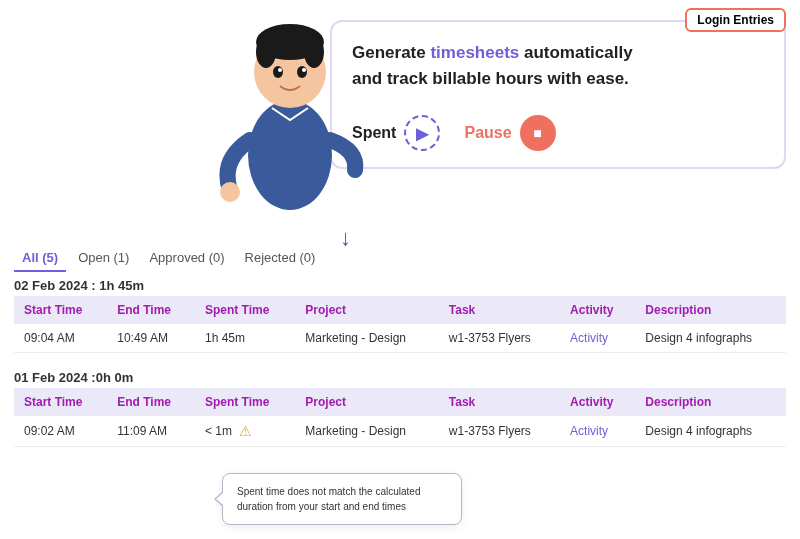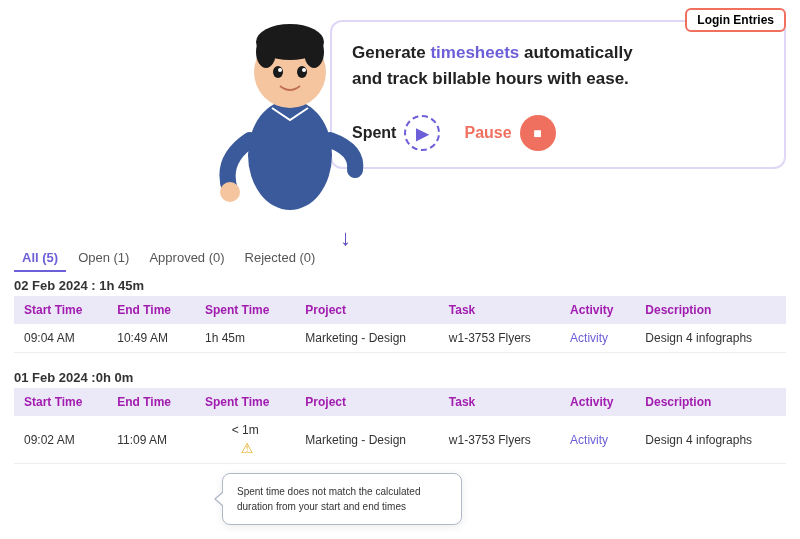--- a/index.html
+++ b/index.html
@@ -223,21 +223,20 @@
       border-width: 7px 8px 7px 0;
       border-style: solid;
       border-color: transparent #fff transparent transparent;
     }
 
     
     .spent-warning {
       display: flex;
       align-items: center;
       gap: 3px;
-      flex-direction: column;
     }
   </style>
 </head>
 <body>
 
 <div class="promo-card">
   <button class="login-entries-btn">Login Entries</button>
   <div class="promo-text">
     <span>Generate </span><span class="highlight">timesheets</span><span> automatically</span><br>
     <span>and track billable hours with ease.</span>

